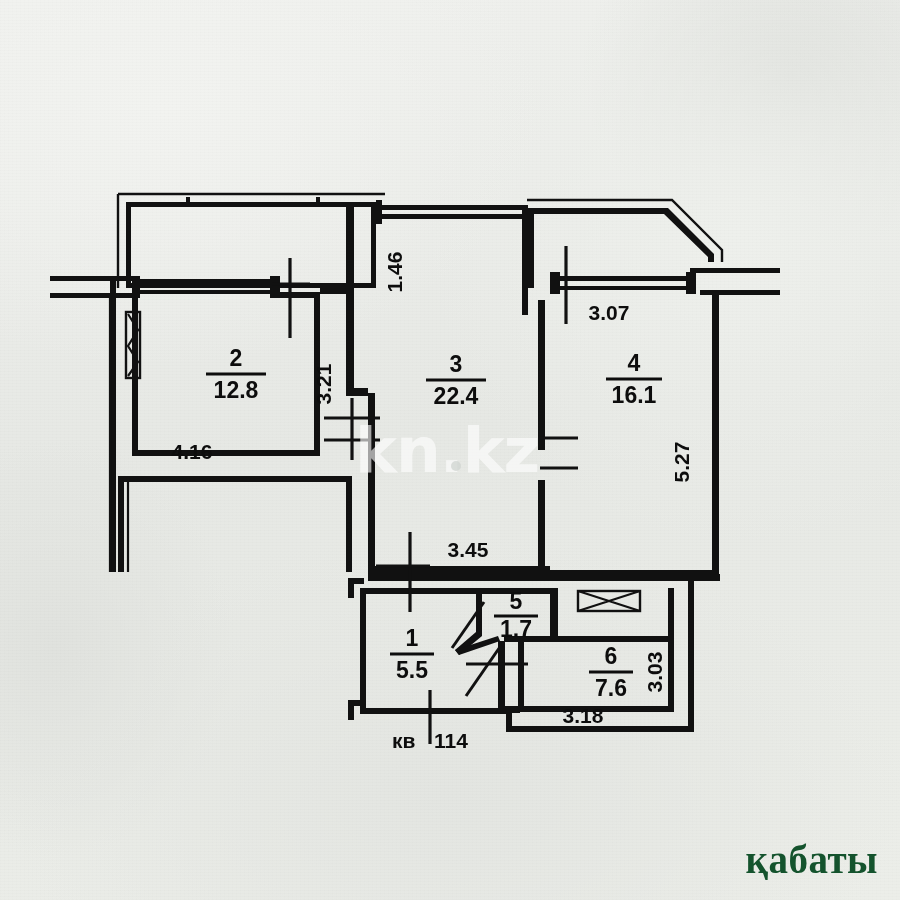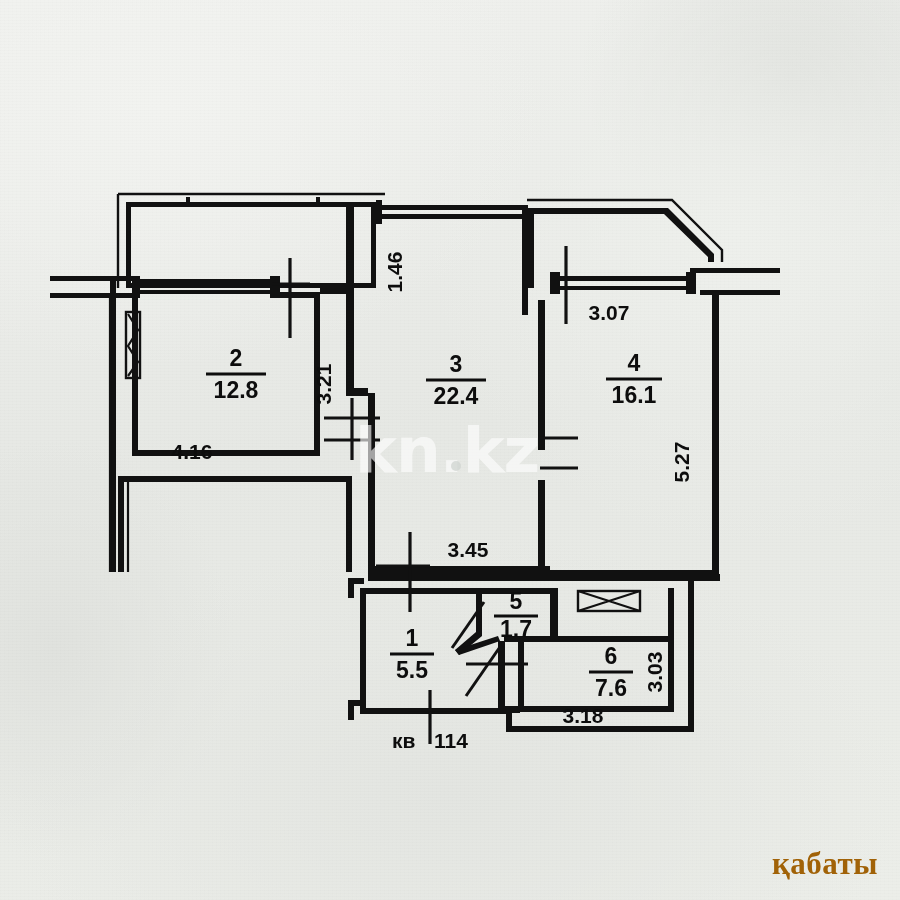--- a/index.html
+++ b/index.html
@@ -62,23 +62,23 @@
     font-size: 63px;
     fill: #ffffff;
     opacity: .62;
     letter-spacing: -1px;
   }
   .footer-label {
     position: absolute;
     right: 22px;
     bottom: 18px;
     font-family: "Liberation Serif", serif;
-    font-size: 31px;
-    font-weight: 700;
-    color: #a16207;
+    font-size: 39px;
+    font-weight: 700;
+    color: #14532d;
     letter-spacing: .5px;
   }
   
   .wall { fill: #111111; }
   .hairline { stroke: #111111; stroke-width: 2.4; fill: none; }
   .dimline { stroke: #111111; stroke-width: 3.2; fill: none; stroke-linecap: butt; }
   .thinline { stroke: #111111; stroke-width: 2.2; fill: none; }
   .doorarc { stroke: #111111; stroke-width: 3; fill: none; }
   .roomnum {
     font-family: "Liberation Sans", sans-serif;

